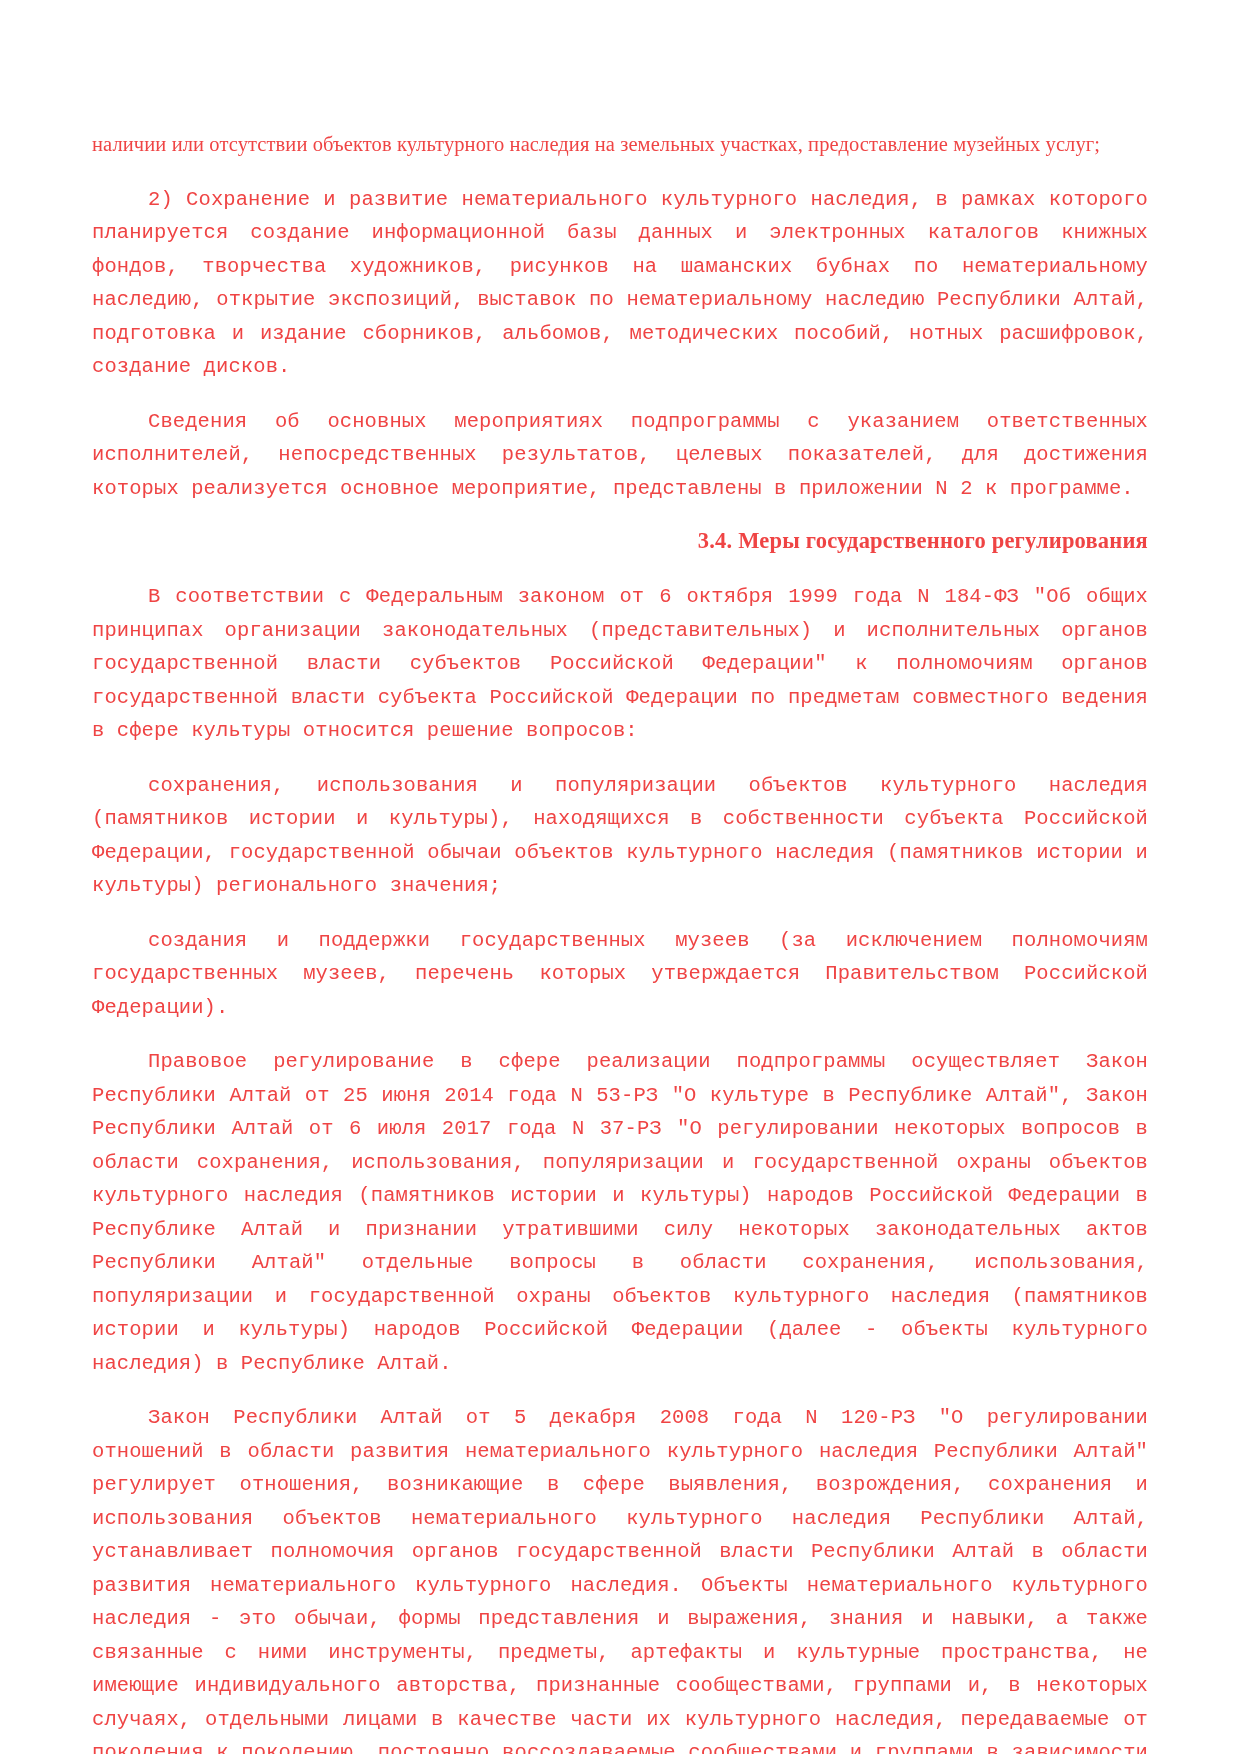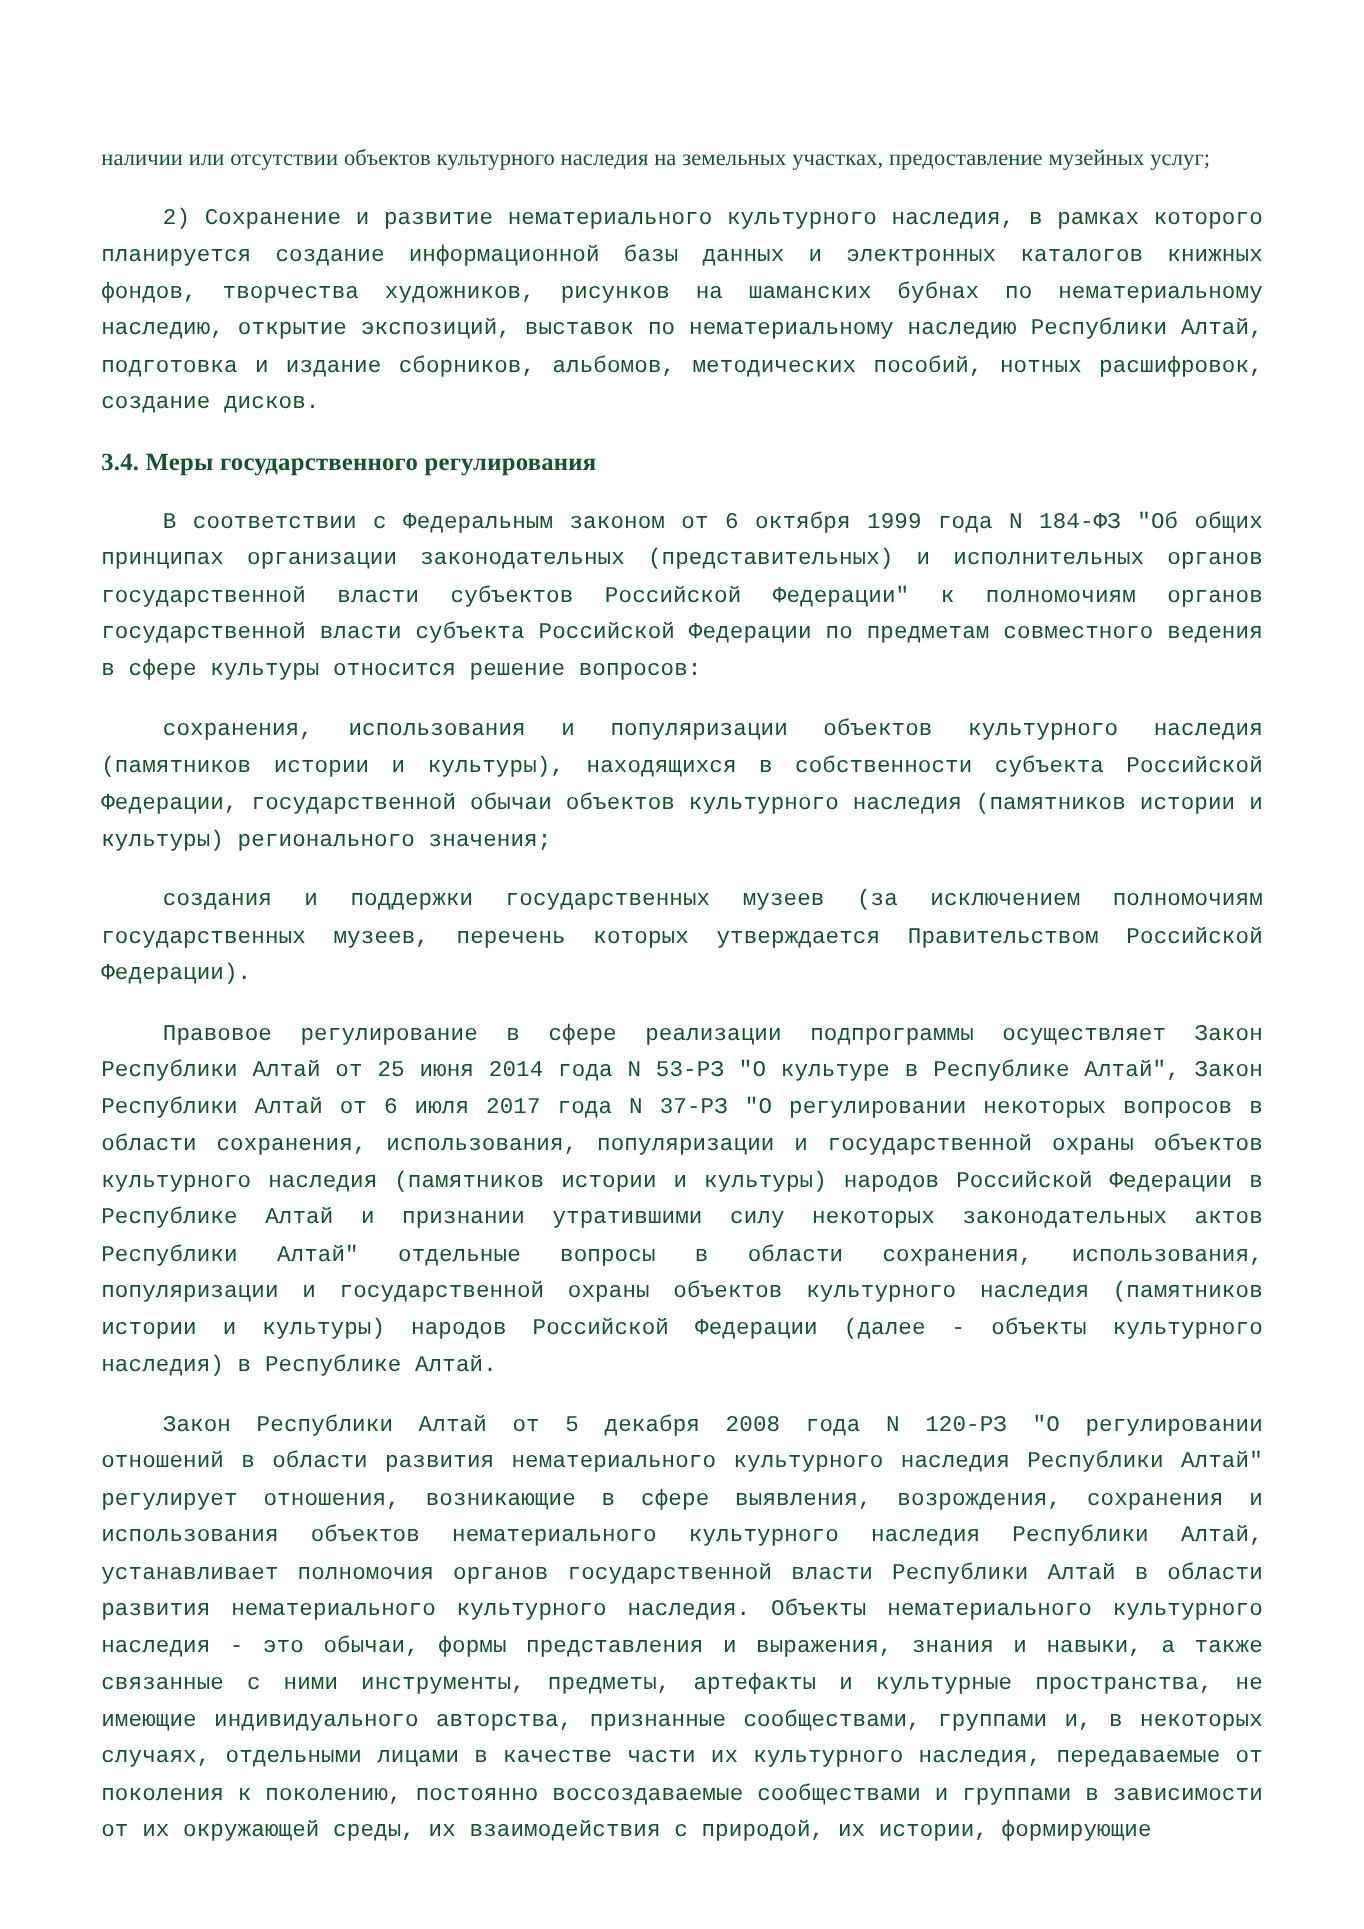--- a/index.html
+++ b/index.html
@@ -9,21 +9,21 @@
     background: #ffffff;
   }
   .page {
     position: relative;
     width: 1240px;
     height: 1754px;
     background: #ffffff;
     box-sizing: border-box;
     padding: 128px 92px 60px 92px;
     font-family: "Liberation Serif", "DejaVu Serif", serif;
-    color: #14532d;
+    color: #ef4444;
     overflow: hidden;
   }
   .body-text {
     font-size: 20.5px;
     line-height: 33.5px;
     text-align: justify;
     text-justify: inter-word;
     margin: 0;
     -webkit-hyphens: none;
     hyphens: none;
@@ -38,35 +38,36 @@
     margin-bottom: 21px;
     font-family: Liberation Mono, monospace;
   }
   .p-tight {
     margin-bottom: 19px;
     margin-top: 20px;
   }
   h2.section-heading {
     font-size: 22.5px;
     font-weight: bold;
-    text-align: left;
+    text-align: right;
     margin: 10px 0 24px 0;
     line-height: 30px;
     letter-spacing: 0.2px;
   }
 </style>
 </head>
 <body>
 
 <div class="page">
 
   <p class="body-text p-cont">наличии или отсутствии объектов культурного наследия на земельных участках, предоставление музейных услуг;</p>
 
   <p class="body-text p-ind">2) Сохранение и развитие нематериального культурного наследия, в рамках которого планируется создание информационной базы данных и электронных каталогов книжных фондов, творчества художников, рисунков на шаманских бубнах по нематериальному наследию, открытие экспозиций, выставок по нематериальному наследию Республики Алтай, подготовка и издание сборников, альбомов, методических пособий, нотных расшифровок, создание дисков.</p>
 
+  <p class="body-text p-ind">Сведения об основных мероприятиях подпрограммы с указанием ответственных исполнителей, непосредственных результатов, целевых показателей, для достижения которых реализуется основное мероприятие, представлены в приложении N 2 к программе.</p>
 
   <h2 class="section-heading">3.4. Меры государственного регулирования</h2>
 
   <p class="body-text p-ind">В соответствии с Федеральным законом от 6 октября 1999 года N 184-ФЗ "Об общих принципах организации законодательных (представительных) и исполнительных органов государственной власти субъектов Российской Федерации" к полномочиям органов государственной власти субъекта Российской Федерации по предметам совместного ведения в сфере культуры относится решение вопросов:</p>
 
   <p class="body-text p-ind">сохранения, использования и популяризации объектов культурного наследия (памятников истории и культуры), находящихся в собственности субъекта Российской Федерации, государственной обычаи объектов культурного наследия (памятников истории и культуры) регионального значения;</p>
 
   <p class="body-text p-ind">создания и поддержки государственных музеев (за исключением полномочиям государственных музеев, перечень которых утверждается Правительством Российской Федерации).</p>
 
   <p class="body-text p-ind">Правовое регулирование в сфере реализации подпрограммы осуществляет Закон Республики Алтай от 25 июня 2014 года N 53-РЗ "О культуре в Республике Алтай", Закон Республики Алтай от 6 июля 2017 года N 37-РЗ "О регулировании некоторых вопросов в области сохранения, использования, популяризации и государственной охраны объектов культурного наследия (памятников истории и культуры) народов Российской Федерации в Республике Алтай и признании утратившими силу некоторых законодательных актов Республики Алтай" отдельные вопросы в области сохранения, использования, популяризации и государственной охраны объектов культурного наследия (памятников истории и культуры) народов Российской Федерации (далее - объекты культурного наследия) в Республике Алтай.</p>

